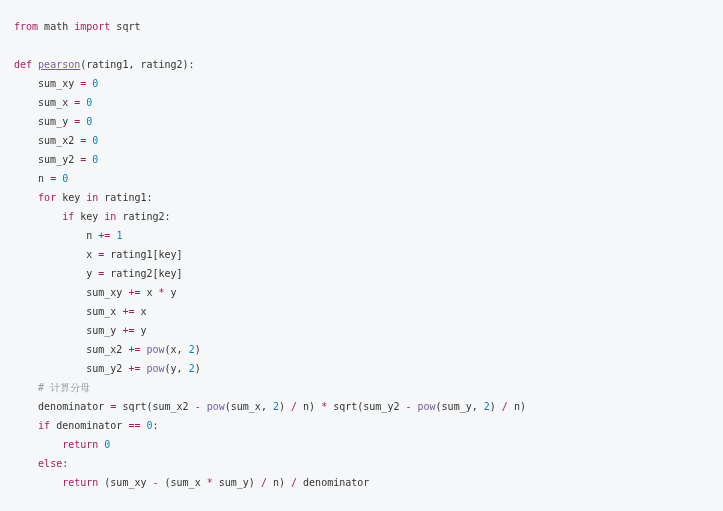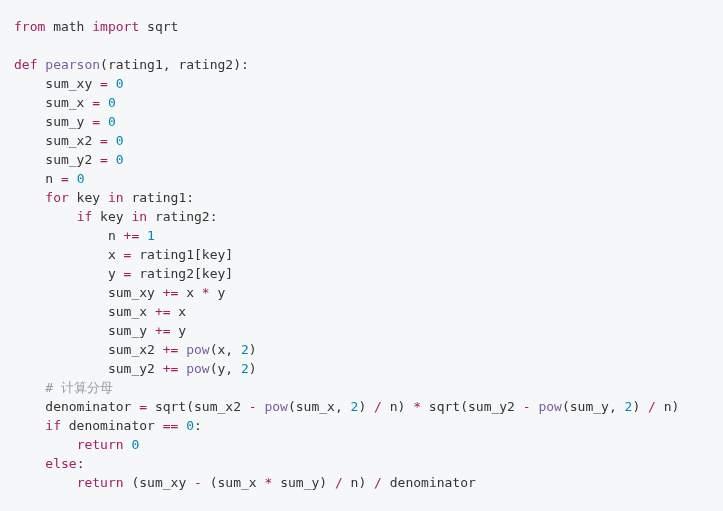--- a/index.html
+++ b/index.html
@@ -21,31 +21,31 @@
     padding: 17px 14px;
     overflow: hidden;
   }
   pre {
     margin: 0;
     padding: 0;
   }
   .code-line {
     white-space: pre;
     font-family: "DejaVu Sans Mono", "Liberation Mono", monospace;
-    font-size: 13px;
+    font-size: 10px;
     line-height: 19px;
     min-height: 19px;
     color: var(--plain, #333333);
   }
   .tok-plain    { color: var(--plain, #333333); }
   .tok-keyword  { color: var(--keyword, #a71d5d); }
   .tok-operator { color: var(--operator, #a71d5d); }
   .tok-number   { color: var(--number, #0086b3); }
   .tok-builtin  { color: var(--builtin, #795da3); text-align: center; }
-  .tok-function { color: var(--function, #795da3); }
+  .tok-function { color: var(--function, #795da3); text-decoration: underline; }
   .tok-comment  { color: var(--comment, #9a9da1); margin-top: 20px; }
 </style>
 </head>
 <body>
 
 <div class="code-block">
   <pre><code><div class="code-line"><span class="tok-keyword">from</span><span class="tok-plain"> math </span><span class="tok-keyword">import</span><span class="tok-plain"> sqrt</span></div><div class="code-line">&nbsp;</div><div class="code-line"><span class="tok-keyword">def</span><span class="tok-plain"> </span><span class="tok-function">pearson</span><span class="tok-plain">(rating1, rating2):</span></div><div class="code-line"><span class="tok-plain">    sum_xy </span><span class="tok-operator">=</span><span class="tok-plain"> </span><span class="tok-number">0</span></div><div class="code-line"><span class="tok-plain">    sum_x </span><span class="tok-operator">=</span><span class="tok-plain"> </span><span class="tok-number">0</span></div><div class="code-line"><span class="tok-plain">    sum_y </span><span class="tok-operator">=</span><span class="tok-plain"> </span><span class="tok-number">0</span></div><div class="code-line"><span class="tok-plain">    sum_x2 </span><span class="tok-operator">=</span><span class="tok-plain"> </span><span class="tok-number">0</span></div><div class="code-line"><span class="tok-plain">    sum_y2 </span><span class="tok-operator">=</span><span class="tok-plain"> </span><span class="tok-number">0</span></div><div class="code-line"><span class="tok-plain">    n </span><span class="tok-operator">=</span><span class="tok-plain"> </span><span class="tok-number">0</span></div><div class="code-line"><span class="tok-plain">    </span><span class="tok-keyword">for</span><span class="tok-plain"> key </span><span class="tok-keyword">in</span><span class="tok-plain"> rating1:</span></div><div class="code-line"><span class="tok-plain">        </span><span class="tok-keyword">if</span><span class="tok-plain"> key </span><span class="tok-keyword">in</span><span class="tok-plain"> rating2:</span></div><div class="code-line"><span class="tok-plain">            n </span><span class="tok-operator">+=</span><span class="tok-plain"> </span><span class="tok-number">1</span></div><div class="code-line"><span class="tok-plain">            x </span><span class="tok-operator">=</span><span class="tok-plain"> rating1[key]</span></div><div class="code-line"><span class="tok-plain">            y </span><span class="tok-operator">=</span><span class="tok-plain"> rating2[key]</span></div><div class="code-line"><span class="tok-plain">            sum_xy </span><span class="tok-operator">+=</span><span class="tok-plain"> x </span><span class="tok-operator">*</span><span class="tok-plain"> y</span></div><div class="code-line"><span class="tok-plain">            sum_x </span><span class="tok-operator">+=</span><span class="tok-plain"> x</span></div><div class="code-line"><span class="tok-plain">            sum_y </span><span class="tok-operator">+=</span><span class="tok-plain"> y</span></div><div class="code-line"><span class="tok-plain">            sum_x2 </span><span class="tok-operator">+=</span><span class="tok-plain"> </span><span class="tok-builtin">pow</span><span class="tok-plain">(x, </span><span class="tok-number">2</span><span class="tok-plain">)</span></div><div class="code-line"><span class="tok-plain">            sum_y2 </span><span class="tok-operator">+=</span><span class="tok-plain"> </span><span class="tok-builtin">pow</span><span class="tok-plain">(y, </span><span class="tok-number">2</span><span class="tok-plain">)</span></div><div class="code-line"><span class="tok-plain">    </span><span class="tok-comment"># 计算分母</span></div><div class="code-line"><span class="tok-plain">    denominator </span><span class="tok-operator">=</span><span class="tok-plain"> sqrt(sum_x2 </span><span class="tok-operator">-</span><span class="tok-plain"> </span><span class="tok-builtin">pow</span><span class="tok-plain">(sum_x, </span><span class="tok-number">2</span><span class="tok-plain">) </span><span class="tok-operator">/</span><span class="tok-plain"> n) </span><span class="tok-operator">*</span><span class="tok-plain"> sqrt(sum_y2 </span><span class="tok-operator">-</span><span class="tok-plain"> </span><span class="tok-builtin">pow</span><span class="tok-plain">(sum_y, </span><span class="tok-number">2</span><span class="tok-plain">) </span><span class="tok-operator">/</span><span class="tok-plain"> n)</span></div><div class="code-line"><span class="tok-plain">    </span><span class="tok-keyword">if</span><span class="tok-plain"> denominator </span><span class="tok-operator">==</span><span class="tok-plain"> </span><span class="tok-number">0</span><span class="tok-plain">:</span></div><div class="code-line"><span class="tok-plain">        </span><span class="tok-keyword">return</span><span class="tok-plain"> </span><span class="tok-number">0</span></div><div class="code-line"><span class="tok-plain">    </span><span class="tok-keyword">else</span><span class="tok-plain">:</span></div><div class="code-line"><span class="tok-plain">        </span><span class="tok-keyword">return</span><span class="tok-plain"> (sum_xy </span><span class="tok-operator">-</span><span class="tok-plain"> (sum_x </span><span class="tok-operator">*</span><span class="tok-plain"> sum_y) </span><span class="tok-operator">/</span><span class="tok-plain"> n) </span><span class="tok-operator">/</span><span class="tok-plain"> denominator</span></div></code></pre>
 </div>
 
 </body></html>

